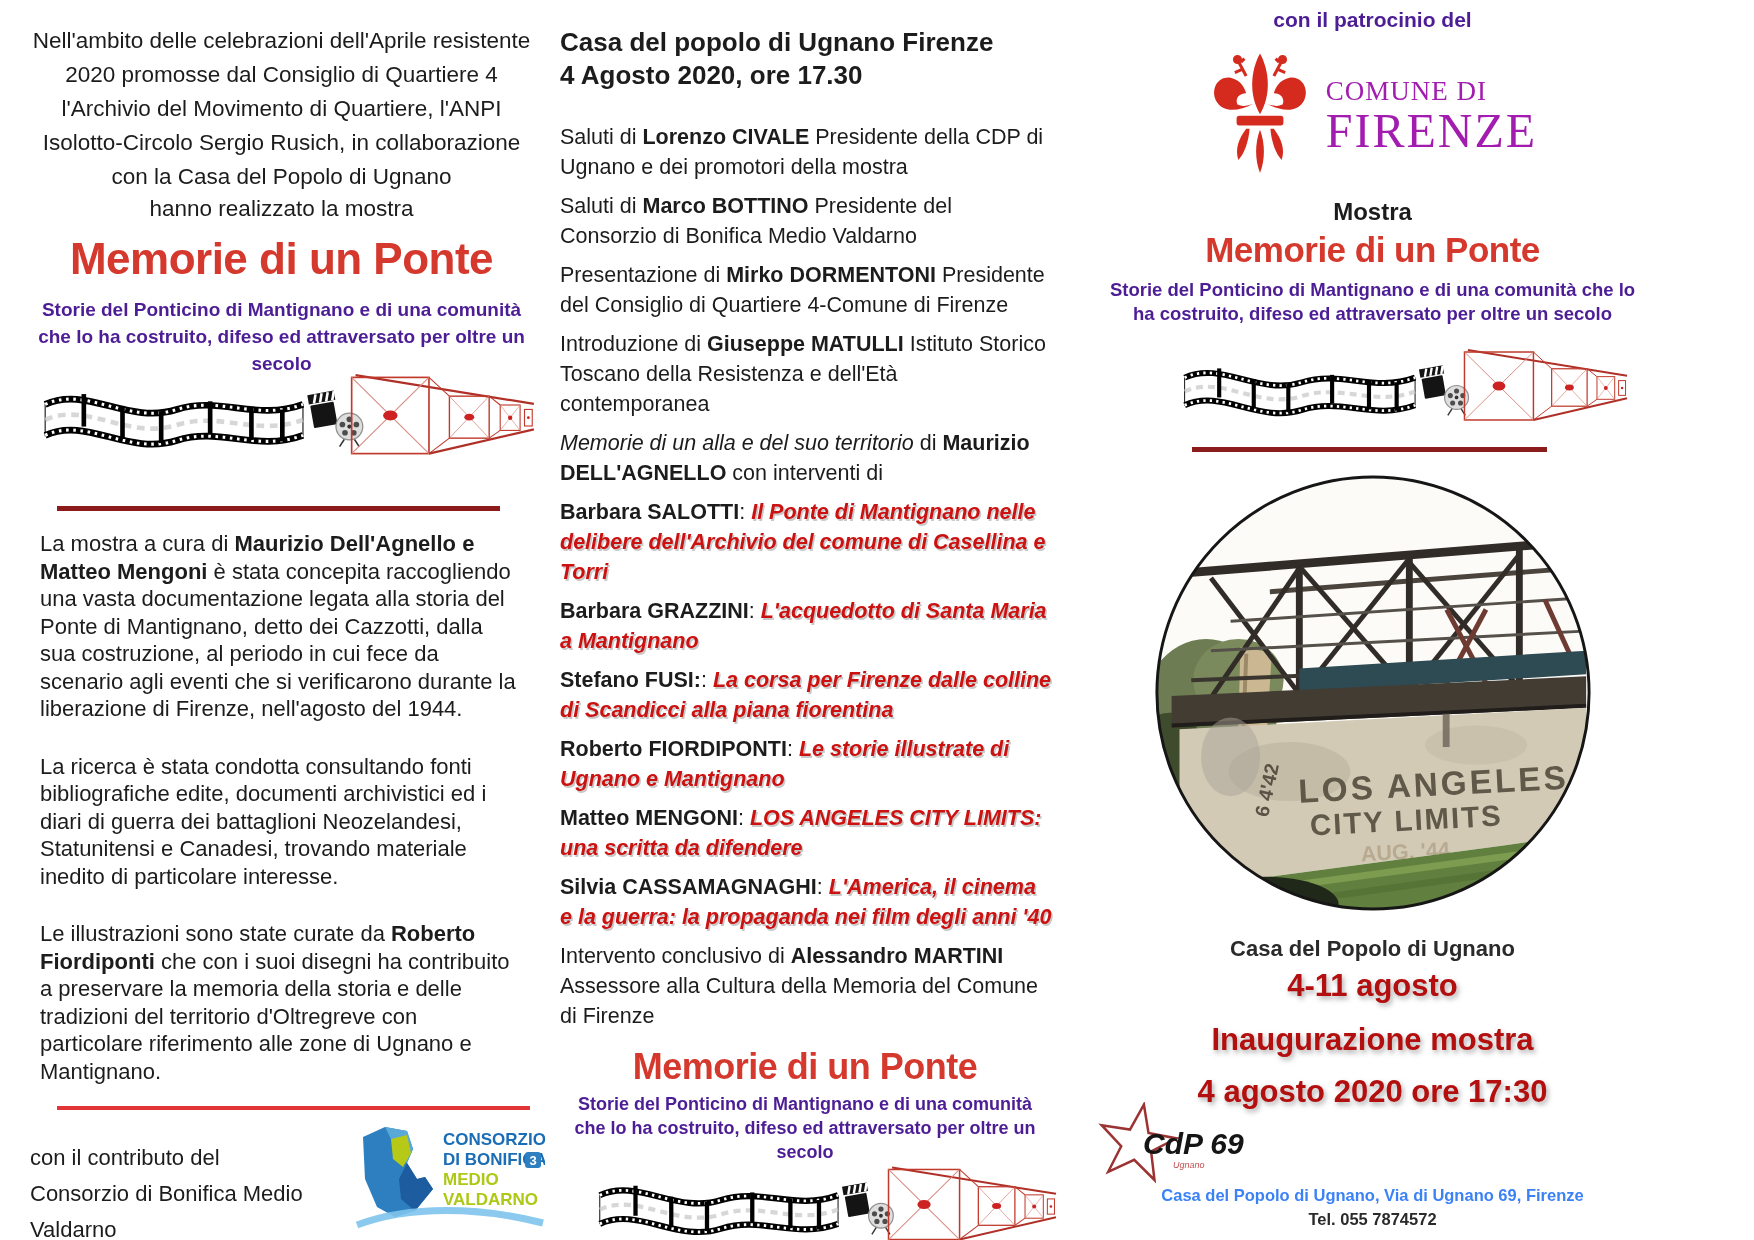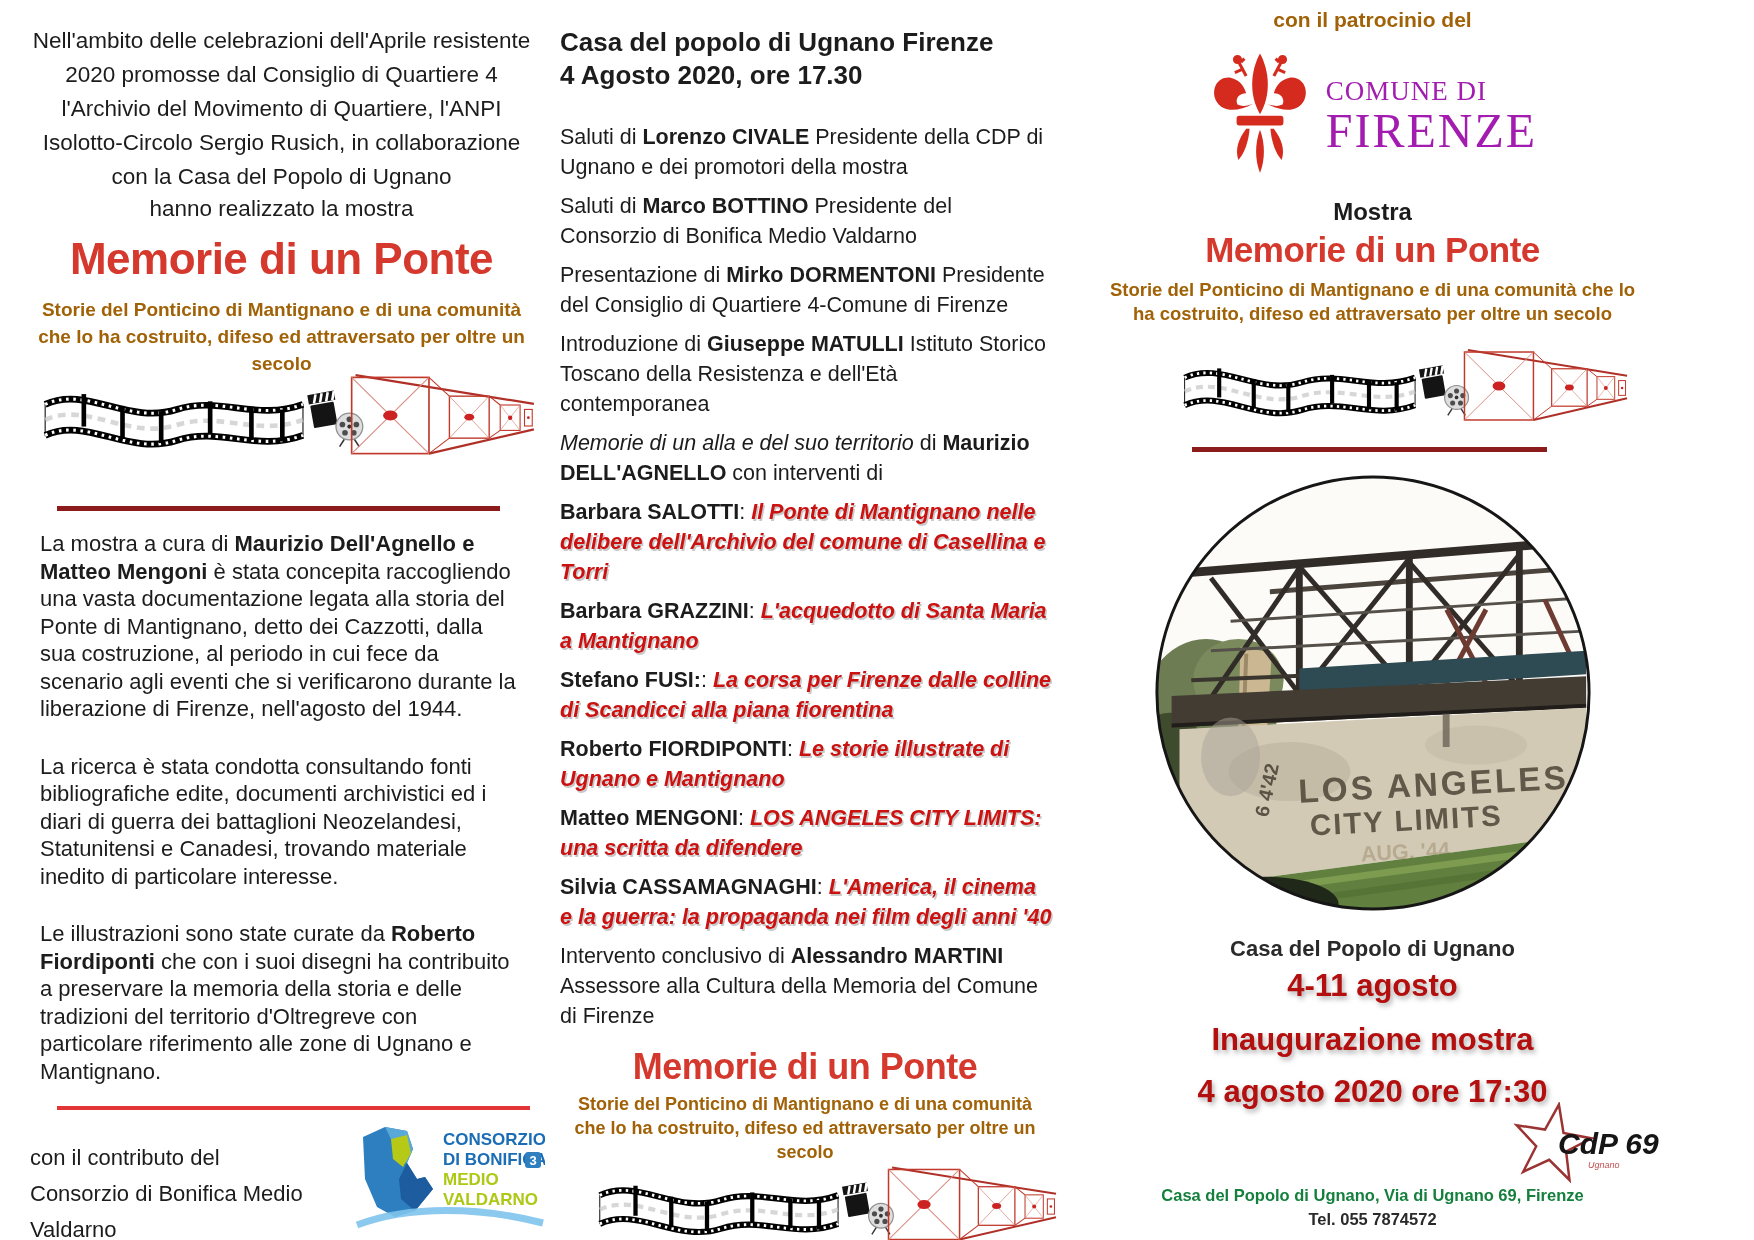--- a/index.html
+++ b/index.html
@@ -1,21 +1,21 @@
 <!DOCTYPE html>
 <html><head>
 <meta charset="utf-8">
 <style>
   html,body{margin:0;padding:0;background:#e8e8e8}
   .page{position:relative;width:1754px;height:1240px;background:#ffffff;overflow:hidden;
         font-family:"Liberation Sans",sans-serif;color:#1c1c1c}
   .abs{position:absolute}
   .center{text-align:center}
   .red-title{color:#d5382c;font-weight:800;letter-spacing:-0.5px;font-family:"Liberation Sans",sans-serif}
-  .subtl{font-weight:700;color:#a16207}
+  .subtl{font-weight:700;color:#4c1d95}
   .hr-maroon{background:#8c1c1c;height:5px}
   .hr-red{background:#e23535;height:4px}
   .b{font-weight:700}
   .i{font-style:italic}
   .r{color:#cc1111;font-weight:700;font-style:italic;text-shadow:1.5px 1.5px 0 #c9c9c9}
   .par{margin:0 0 30px 0;font-size:22px;line-height:27.5px}
   .item{margin:0 0 9px 0;font-size:21.5px;line-height:30px}
   .event{color:#b40f0f;font-weight:800;text-shadow:2px 3px 5px rgba(110,110,110,.55)}
   .serif{font-family:"Liberation Serif",serif}
   svg text{font-family:"Liberation Sans",sans-serif}
@@ -284,24 +284,24 @@
   </svg>
 
   <div class="abs center" style="left:1085px;top:936px;width:575px;font-size:22px;font-weight:700;color:#2a2a2a;">Casa del Popolo di Ugnano</div>
 
   <div class="abs center event" style="left:1085px;top:968px;width:575px;font-size:31px;">4-11 agosto</div>
 
   <div class="abs center event" style="left:1085px;top:1022px;width:575px;font-size:31px;">Inaugurazione mostra</div>
 
   <div class="abs center event" style="left:1085px;top:1074px;width:575px;font-size:31px;">4 agosto 2020 ore 17:30</div>
 
-  <div class="abs" style="left:1085px;top:1102px;width:575px;height:84px;display:flex;justify-content:flex-end;">
+  <div class="abs" style="left:1085px;top:1102px;width:575px;height:84px;display:flex;justify-content:flex-start;">
     <svg width="160" height="84" viewBox="0 0 160 84">
       <polygon points="58.9,2.6 45,27.6 16.7,23.2 36.2,44.2 23.2,69.8 49.2,57.8 69.5,78 66.1,49.5 91.6,36.4 63.5,30.9" fill="none" stroke="#9c3333" stroke-width="2.5"></polygon>
       <text x="58" y="52" font-family="Liberation Serif, serif" font-style="italic" font-weight="bold" font-size="30" fill="#151515">CdP 69</text>
       <text x="88" y="66" font-size="9" font-style="italic" fill="#c05050">Ugnano</text>
     </svg>
   </div>
 
-  <div class="abs center" style="left:1085px;top:1186px;width:575px;font-size:16.5px;font-weight:700;color:#15803d;">Casa del Popolo di Ugnano, Via di Ugnano 69, Firenze</div>
+  <div class="abs center" style="left:1085px;top:1186px;width:575px;font-size:16.5px;font-weight:700;color:#3b82f6;">Casa del Popolo di Ugnano, Via di Ugnano 69, Firenze</div>
   <div class="abs center" style="left:1085px;top:1210px;width:575px;font-size:16.5px;font-weight:700;color:#2a2a2a;">Tel. 055 7874572</div>
 
 </div>
 
 </body></html>

